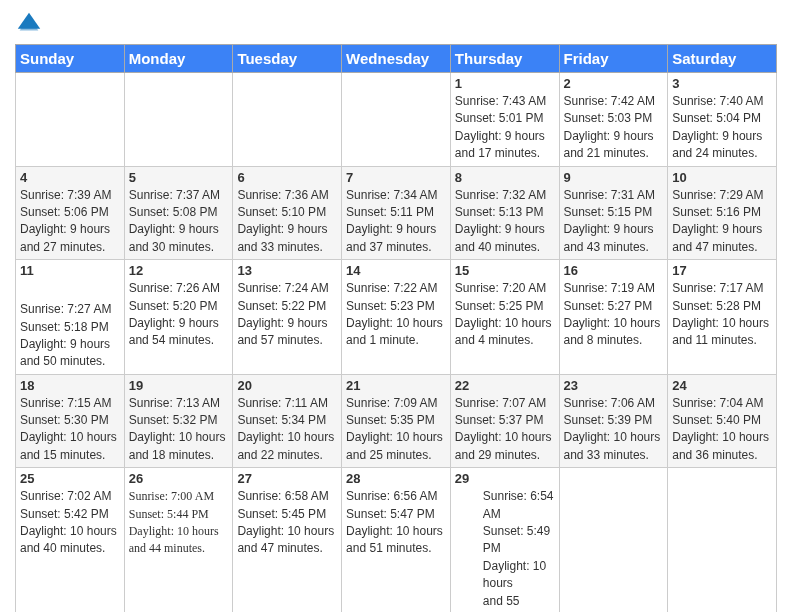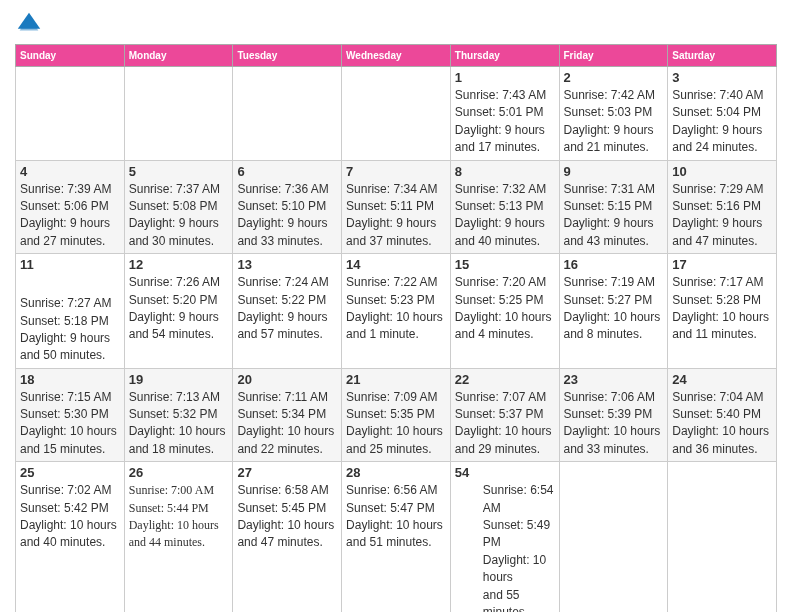--- a/index.html
+++ b/index.html
@@ -50,23 +50,23 @@
     .subtitle {
       font-size: 14px;
       color: #333;
     }
     table {
       width: 100%;
       border-collapse: collapse;
       table-layout: fixed;
     }
     thead tr th {
-      background-color: #ec4899;
+      background-color: #3b82f6;
       color: #fff;
-      font-size: 10px;
+      font-size: 15px;
       font-weight: bold;
       padding: 5px 4px;
       text-align: left;
       border: 1px solid #aaa;
     }
     tbody tr td {
       border: 1px solid #ccc;
       vertical-align: top;
       padding: 3px 4px;
       font-size: 9.5px;
@@ -332,21 +332,21 @@
 and 47 minutes.</div>
           </td>
           <td>
             <span class="day-num">28</span>
             <div class="day-info" style="white-space: pre-line;">Sunrise: 6:56 AM
 Sunset: 5:47 PM
 Daylight: 10 hours
 and 51 minutes.</div>
           </td>
           <td>
-            <span class="day-num">54</span>
+            <span class="day-num">29</span>
             <div class="day-info" style="white-space: pre-line; margin-left: 28px;">Sunrise: 6:54 AM
 Sunset: 5:49 PM
 Daylight: 10 hours
 and 55 minutes.</div>
           </td>
           <td class="empty-cell"></td>
           <td class="empty-cell"></td>
         </tr>
       </tbody>
   </table>

